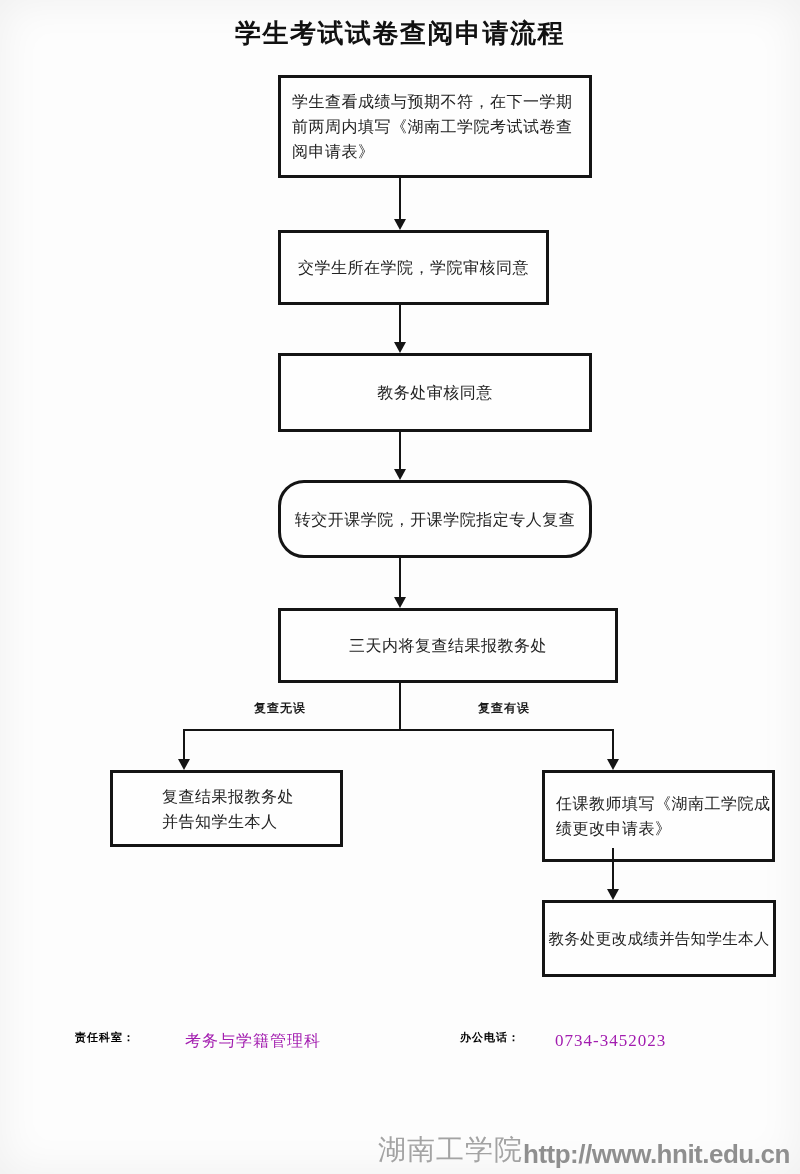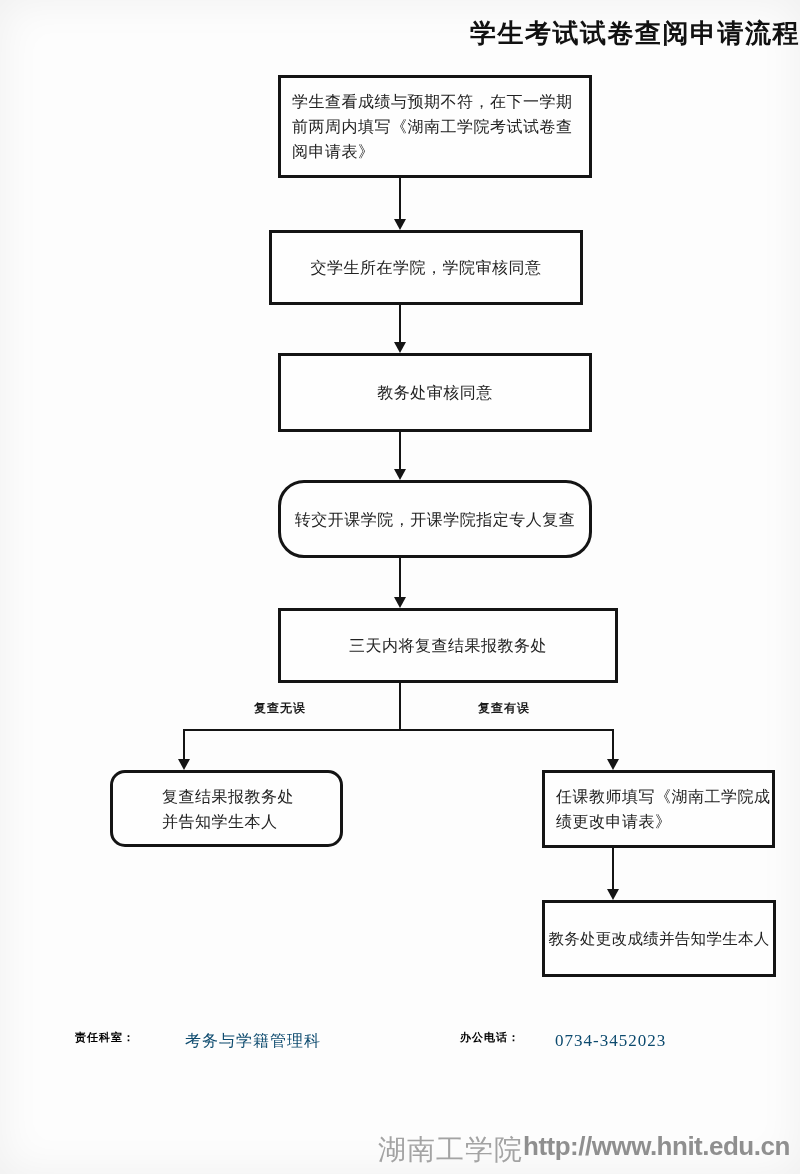--- a/index.html
+++ b/index.html
@@ -5,21 +5,21 @@
   html,body { margin:0; padding:0; background:#e8e8e8; }
   .page {
     position:relative; width:800px; height:1174px; margin:0 auto;
     background:#fdfdfd; overflow:hidden;
     font-family:"Liberation Sans","DejaVu Sans",sans-serif;
     color:#1e1e1e;
     box-shadow: inset 0 0 45px rgba(0,0,0,0.06);
   }
   .title {
     position:absolute; left:0; top:16px; width:800px;
-    text-align:right; font-size:26px; font-weight:bold;
+    text-align:center; font-size:26px; font-weight:bold;
     letter-spacing:1.5px; color:#111;
   }
   .fbox {
     position:absolute; box-sizing:border-box;
     background:#fefefe; border:3px solid #141414;
     display:flex; flex-direction:column; justify-content:center;
     font-size:16px; line-height:25px; letter-spacing:0.5px; color:#222;margin-left:35px;
   }
   .fbox.center { align-items:center; text-align:center; }
   .fbox.left   { align-items:flex-start; text-align:left; }
@@ -33,52 +33,52 @@
   }
   .branch-label {
     position:absolute; width:90px; text-align:center;
     font-size:12px; font-weight:bold; letter-spacing:1px; color:#1a1a1a;
   }
   .info-label {
     position:absolute; font-size:11px; font-weight:bold; color:#000000;
     letter-spacing:1px;
   }
   .info-value {
-    position:absolute; font-size:16px; color:#0c4a6e; letter-spacing:1px;
+    position:absolute; font-size:16px; color:#a21caf; letter-spacing:1px;
   }
   .info-value.num { font-family:"Liberation Serif","DejaVu Serif",serif; font-size:17px; }
   .watermark {
     position:absolute; left:378px; top:1131px; display:flex; align-items:flex-start;
     white-space:nowrap;
   }
   .watermark .cn {
     font-family:"Liberation Serif","DejaVu Serif",serif;
     font-size:28px; color:#a3a3a3; letter-spacing:1px;
   }
   .watermark .url {
-    font-size:26px; font-weight:bold; color:#8f8f8f; letter-spacing:-0.5px;
+    font-size:26px; font-weight:bold; color:#8f8f8f; letter-spacing:-0.5px;margin-top:8px;
   }
 </style>
 </head>
 <body>
 
 <div class="page">
 
   <div class="title">学生考试试卷查阅申请流程</div>
 
   <div class="fbox left" style="left:243px; top:75px; width:314px; height:103px; padding-left:11px;">
     <div>学生查看成绩与预期不符，在下一学期</div>
     <div>前两周内填写《湖南工学院考试试卷查</div>
     <div>阅申请表》</div>
   </div>
 
   <div class="vline" style="left:399px; top:178px; height:42px;"></div>
   <div class="ahead" style="left:394px; top:219px;"></div>
 
-  <div class="fbox center" style="left:234px; top:230px; width:314px; height:75px;">
+  <div class="fbox center" style="left:243px; top:230px; width:271px; height:75px;">
     <div class="nowrap">交学生所在学院，学院审核同意</div>
   </div>
 
   <div class="vline" style="left:399px; top:305px; height:38px;"></div>
   <div class="ahead" style="left:394px; top:342px;"></div>
 
   <div class="fbox center" style="left:243px; top:353px; width:314px; height:79px;">
     <div class="nowrap">教务处审核同意</div>
   </div>
 
@@ -100,26 +100,26 @@
   <div class="branch-label" style="left:235px; top:700px;">复查无误</div>
   <div class="branch-label" style="left:459px; top:700px;">复查有误</div>
   <div class="hline" style="left:183px; top:729px; width:431px;"></div>
 
   <div class="vline" style="left:183px; top:729px; height:31px;"></div>
   <div class="ahead" style="left:178px; top:759px;"></div>
 
   <div class="vline" style="left:612px; top:729px; height:31px;"></div>
   <div class="ahead" style="left:607px; top:759px;"></div>
 
-  <div class="fbox left" style="left:75px; top:770px; width:233px; height:77px; padding-left:49px;border-radius:15px;">
+  <div class="fbox left" style="left:75px; top:770px; width:233px; height:77px; padding-left:49px;">
     <div class="nowrap">复查结果报教务处</div>
     <div class="nowrap">并告知学生本人</div>
   </div>
 
-  <div class="fbox left" style="left:507px; top:770px; width:233px; height:78px; padding-left:11px;">
+  <div class="fbox left" style="left:507px; top:770px; width:233px; height:92px; padding-left:11px;">
     <div class="nowrap">任课教师填写《湖南工学院成</div>
     <div class="nowrap">绩更改申请表》</div>
   </div>
 
   <div class="vline" style="left:612px; top:848px; height:42px;"></div>
   <div class="ahead" style="left:607px; top:889px;"></div>
 
   <div class="fbox center" style="left:507px; top:900px; width:234px; height:77px;">
     <div class="nowrap" style="font-size:15.5px; letter-spacing:0.3px;">教务处更改成绩并告知学生本人</div>
   </div>

